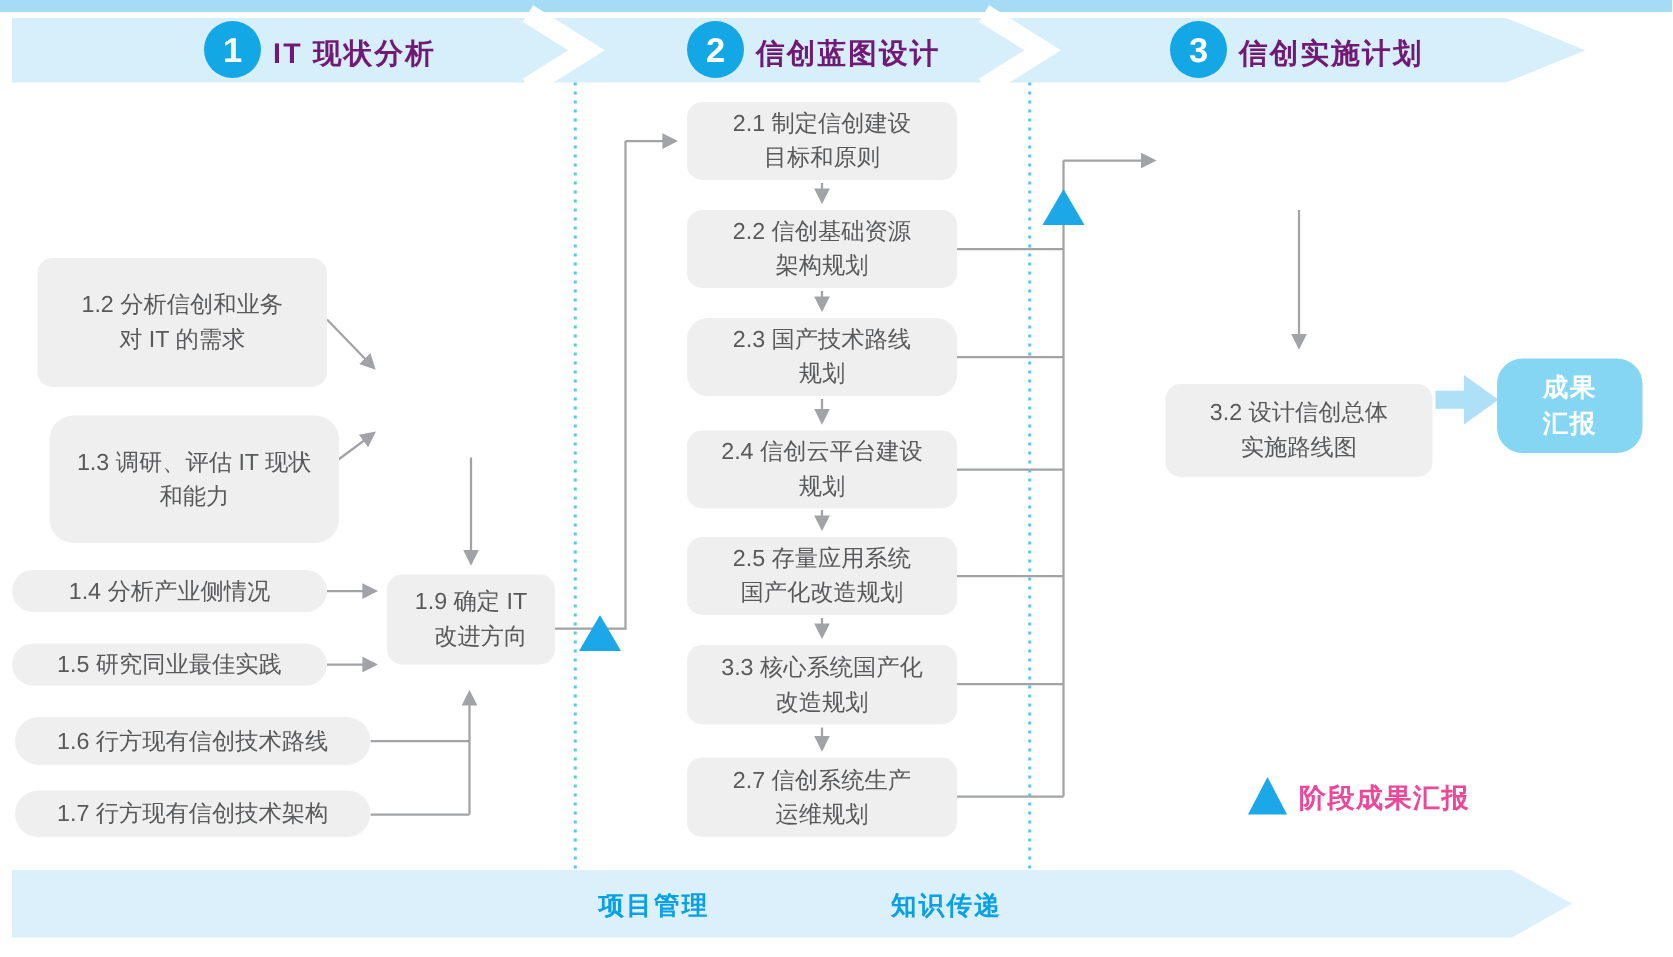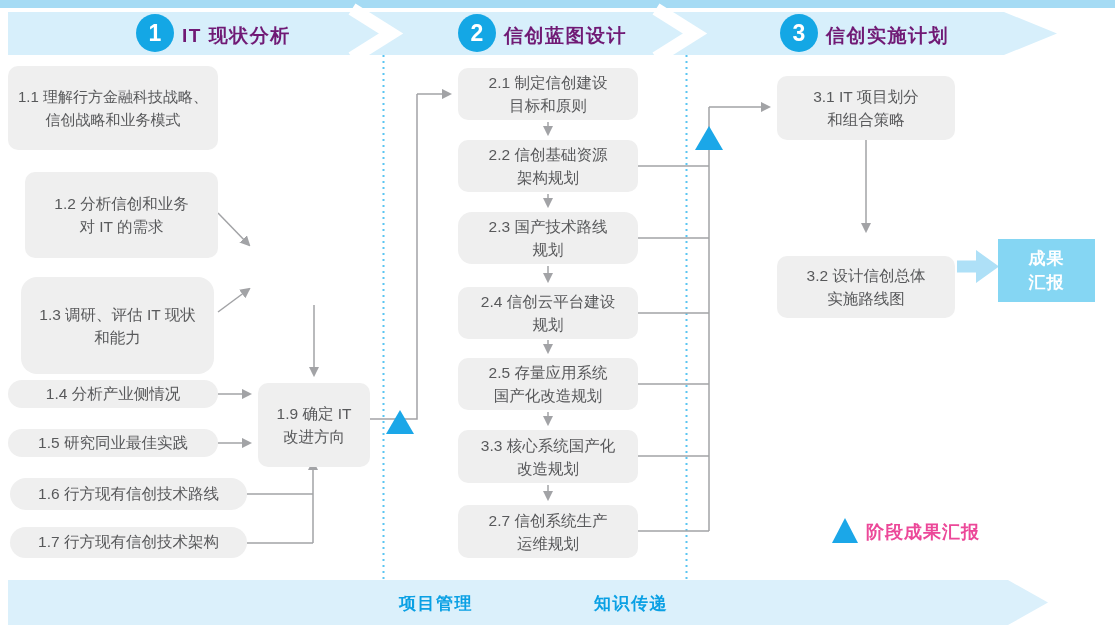--- a/index.html
+++ b/index.html
@@ -9,39 +9,39 @@
   }
   #connector-layer{position:absolute;left:0;top:0;z-index:1;}
   .box{
     position:absolute;z-index:2;background:#EFEFEF;color:#58595B;
     display:flex;align-items:center;justify-content:center;text-align:center;
     white-space:pre-line;font-size:15.5px;line-height:23px;border-radius:10px;
   }
   .pill{border-radius:999px;line-height:normal;}
   #b11{left:8px;top:66px;width:210px;height:84px;font-size:15px;}
   #b12{left:25px;top:172px;width:193px;height:86px;}
-  #b13{left:21px;top:277px;width:193px;height:97px;border-radius:16px;}
+  #b13{left:33px;top:277px;width:193px;height:85px;border-radius:16px;}
   #b14{left:8px;top:380px;width:210px;height:28px;}
   #b15{left:8px;top:429px;width:210px;height:28px;}
   #b16{left:10px;top:478px;width:237px;height:32px;}
   #b17{left:10px;top:527px;width:237px;height:31px;}
   #b18{left:258px;top:233px;width:112px;height:72px;}
-  #b19{left:258px;top:383px;width:112px;height:84px;}
+  #b19{left:258px;top:383px;width:112px;height:60px;text-align:right;}
   #b21{left:458px;top:68px;width:180px;height:52px;}
   #b22{left:458px;top:140px;width:180px;height:52px;}
   #b23{left:458px;top:212px;width:180px;height:52px;border-radius:14px;}
   #b24{left:458px;top:287px;width:180px;height:52px;}
   #b25{left:458px;top:358px;width:180px;height:52px;}
   #b26{left:458px;top:430px;width:180px;height:53px;}
   #b27{left:458px;top:505px;width:180px;height:53px;}
   #b31{left:777px;top:76px;width:178px;height:64px;}
   #b32{left:777px;top:256px;width:178px;height:62px;}
   #resultBox{
     left:998px;top:239px;width:97px;height:63px;background:#85D6F3;color:#fff;
-    font-weight:bold;font-size:17px;line-height:24px;border-radius:0;letter-spacing:1px;
+    font-weight:bold;font-size:17px;line-height:24px;border-radius:17px;letter-spacing:1px;
   }
   .circle{
     position:absolute;z-index:3;top:14px;width:38px;height:38px;border-radius:50%;
     background:#14A7E5;color:#fff;font-weight:bold;font-size:23px;
     display:flex;align-items:center;justify-content:center;
   }
   #c1{left:136px;} #c2{left:458px;} #c3{left:780px;}
   .phase-title{
     position:absolute;z-index:3;top:23px;font-size:19px;font-weight:bold;
     color:#701a75;letter-spacing:1.5px;
@@ -114,22 +114,20 @@
     <polygon points="957,260.5 976,260.5 976,250 999,266.5 976,283 976,272.5 957,272.5" fill="#AEE0F7"></polygon>
   </svg>
 
   <div class="circle" id="c1">1</div>
   <div class="phase-title" id="t1">IT 现状分析</div>
   <div class="circle" id="c2">2</div>
   <div class="phase-title" id="t2">信创蓝图设计</div>
   <div class="circle" id="c3">3</div>
   <div class="phase-title" id="t3">信创实施计划</div>
 
-  <div class="box" id="b11">1.1 理解行方金融科技战略、
-信创战略和业务模式</div>
   <div class="box" id="b12">1.2 分析信创和业务
 对 IT 的需求</div>
   <div class="box" id="b13">1.3 调研、评估 IT 现状
 和能力</div>
   <div class="box pill" id="b14">1.4 分析产业侧情况</div>
   <div class="box pill" id="b15">1.5 研究同业最佳实践</div>
   <div class="box pill" id="b16">1.6 行方现有信创技术路线</div>
   <div class="box pill" id="b17">1.7 行方现有信创技术架构</div>
   <div class="box" id="b19">1.9 确定 IT
 改进方向</div>
@@ -142,22 +140,20 @@
 规划</div>
   <div class="box" id="b24">2.4 信创云平台建设
 规划</div>
   <div class="box" id="b25">2.5 存量应用系统
 国产化改造规划</div>
   <div class="box" id="b26">3.3 核心系统国产化
 改造规划</div>
   <div class="box" id="b27">2.7 信创系统生产
 运维规划</div>
 
-  <div class="box" id="b31">3.1 IT 项目划分
-和组合策略</div>
   <div class="box" id="b32">3.2 设计信创总体
 实施路线图</div>
 
   <div class="box" id="resultBox">成果
 汇报</div>
 
   <div id="legendLabel">阶段成果汇报</div>
 
   <div class="footer-label" id="f1">项目管理</div>
   <div class="footer-label" id="f2">知识传递</div>

